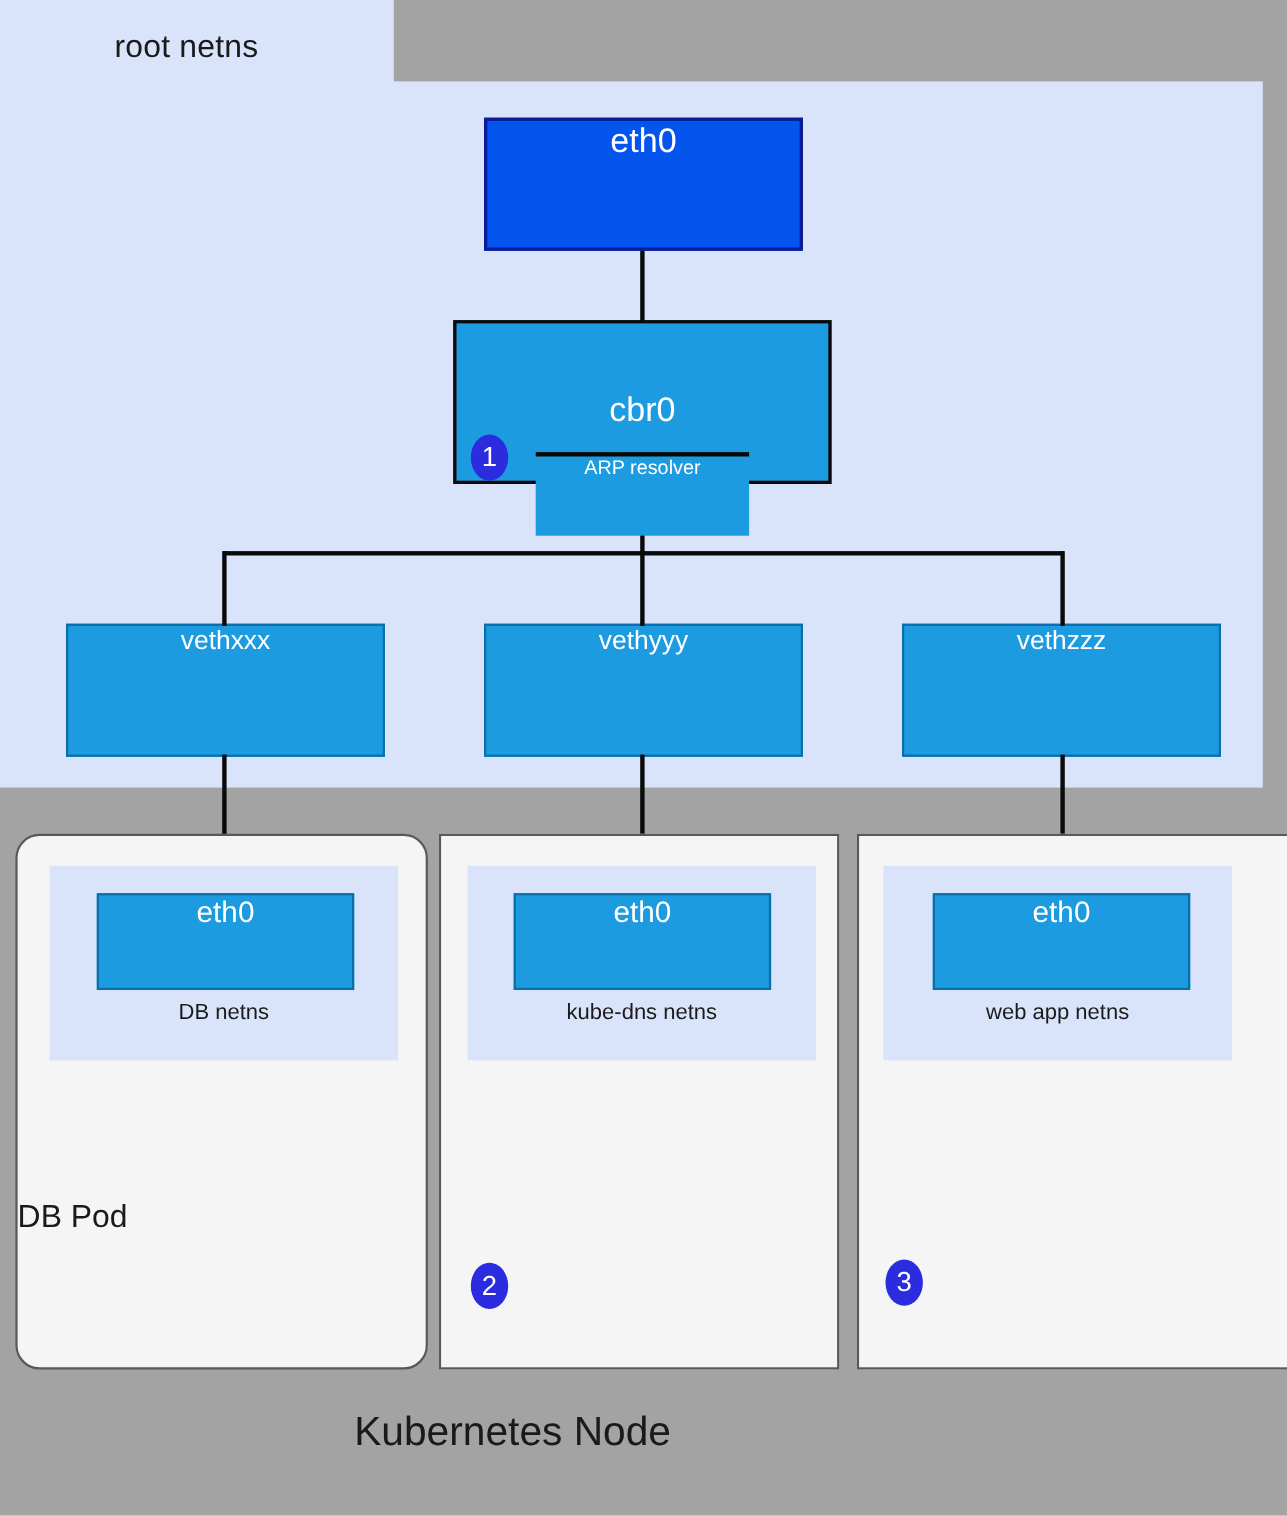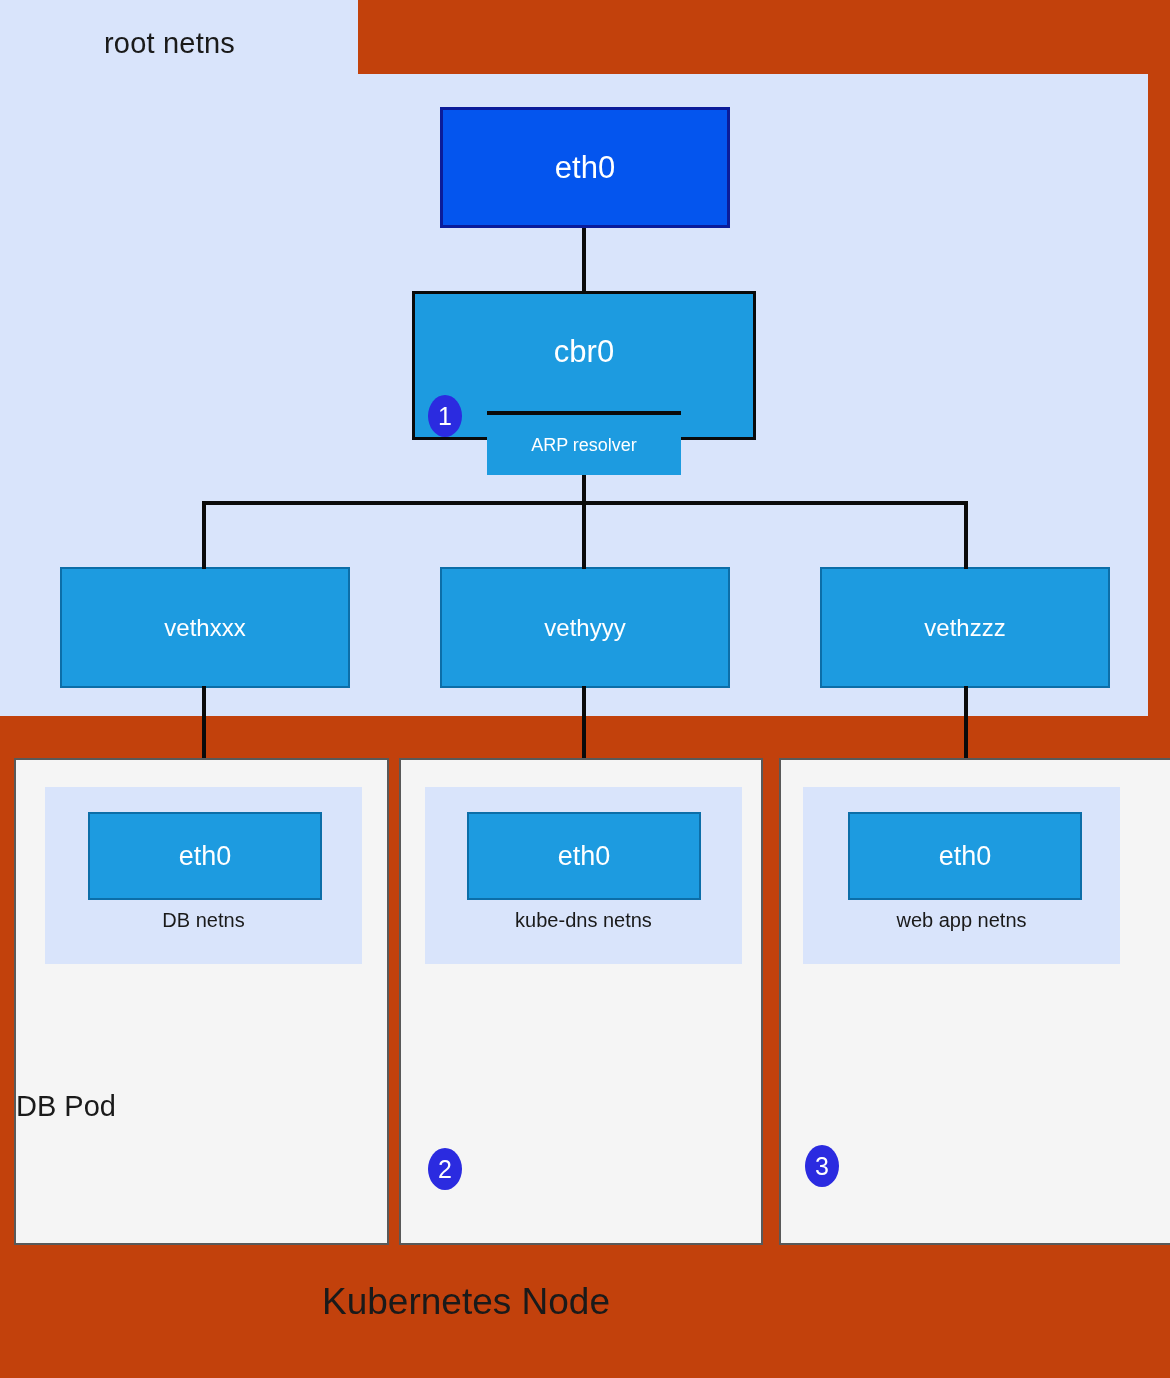--- a/index.html
+++ b/index.html
@@ -10,21 +10,21 @@
   }
   body {
     font-family: "Liberation Sans", sans-serif;
     -webkit-font-smoothing: antialiased;
   }
 
   #canvas {
     position: relative;
     width: 1170px;
     height: 1378px;
-    background: #c2410c;
+    background: #a3a3a3;
     overflow: hidden;
   }
 
   
   .root-netns-tab {
     position: absolute;
     left: 0px;
     top: 0px;
     width: 358px;
     height: 76px;
@@ -46,21 +46,21 @@
     color: #1a1a1a;
     letter-spacing: 0.2px;
     white-space: nowrap;
   }
 
   
   .nodebox {
     position: absolute;
     box-sizing: border-box;
     display: flex;
-    align-items: center;
+    align-items: flex-start;
     justify-content: center;
     color: #ffffff;
     white-space: nowrap;
   }
 
   .box-eth0-top {
     left: 440px;
     top: 107px;
     width: 290px;
     height: 121px;
@@ -71,28 +71,28 @@
 
   .box-cbr0 {
     left: 412px;
     top: 291px;
     width: 344px;
     height: 149px;
     background: #1d9be0;
     border: 3px solid #0a0a0a;
     font-size: 31px;
     align-items: flex-start;
-    padding-top: 40px;
+    padding-top: 61px;
   }
 
   .box-arp {
     left: 487px;
     top: 411px;
     width: 194px;
-    height: 64px;
+    height: 76px;
     background: #1d9be0;
     border: 0;
     border-top: 4px solid #0a0a0a;
     font-size: 18px;
     z-index: 6;
   }
 
   .box-veth {
     top: 567px;
     width: 290px;
@@ -144,21 +144,21 @@
   
   .pod {
     position: absolute;
     box-sizing: border-box;
     top: 758px;
     height: 487px;
     background: #f5f5f5;
     border: 2px solid #595959;
     z-index: 3;
   }
-  .pod-db  { left: 14px;  width: 375px; }
+  .pod-db  { left: 14px;  width: 375px; border-radius: 22px; }
   .pod-dns { left: 399px; width: 364px; }
   .pod-web { left: 779px; width: 403px; }
 
   .netns {
     position: absolute;
     box-sizing: border-box;
     top: 27px;
     height: 177px;
     background: #d9e4fb;
   }

